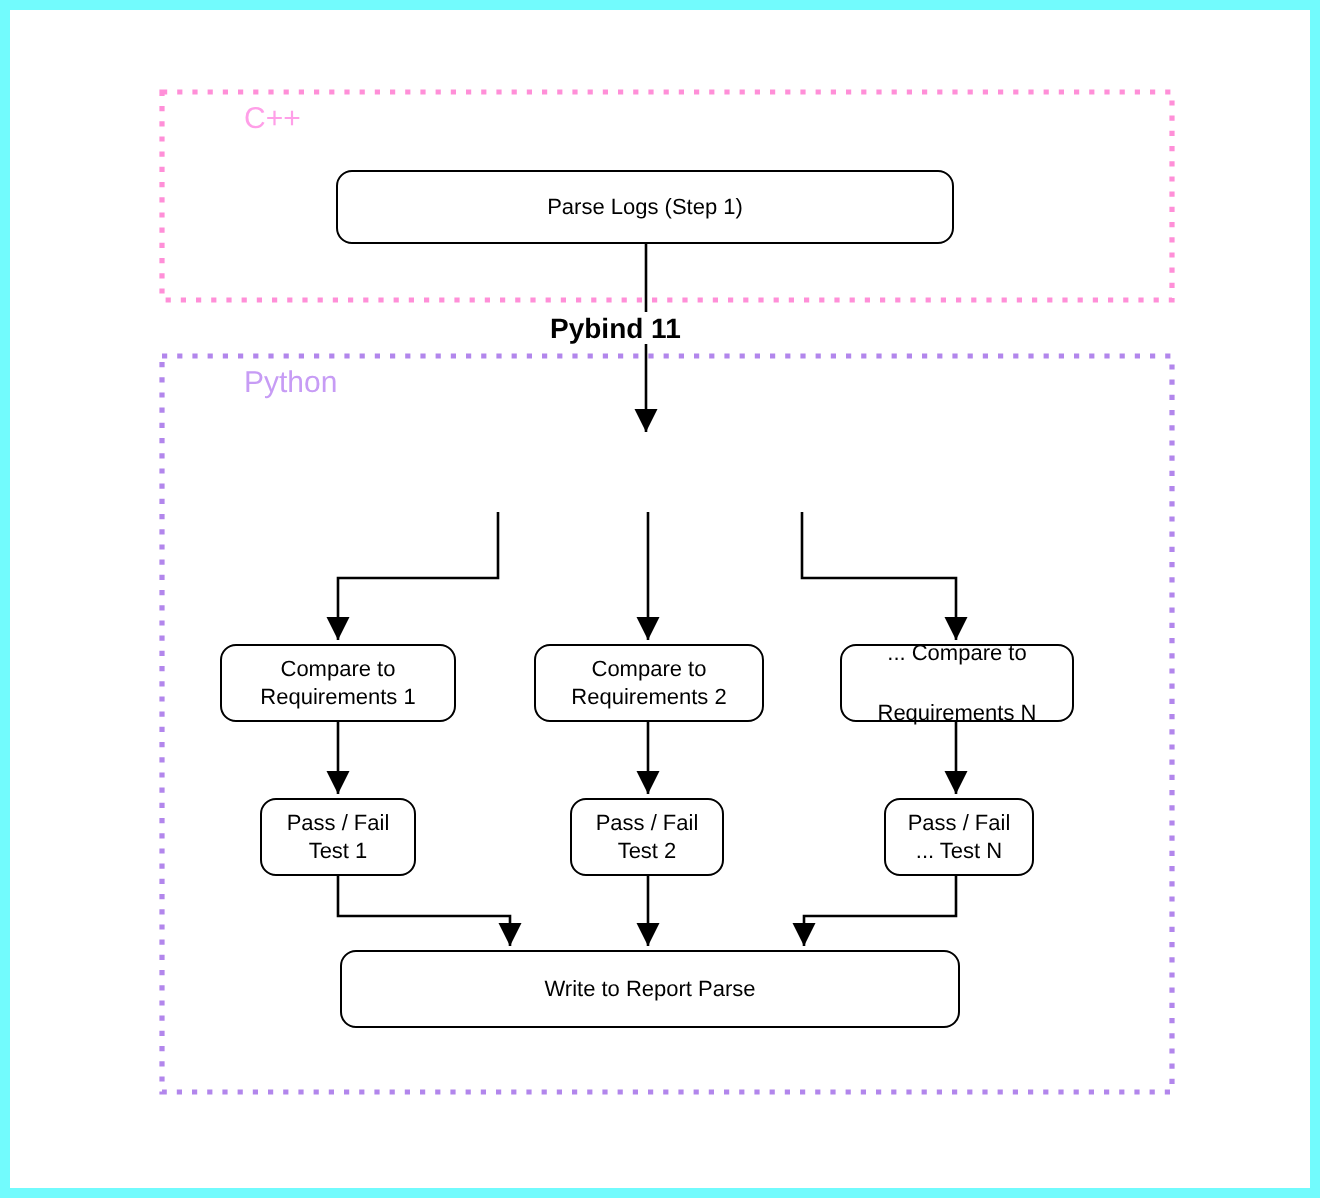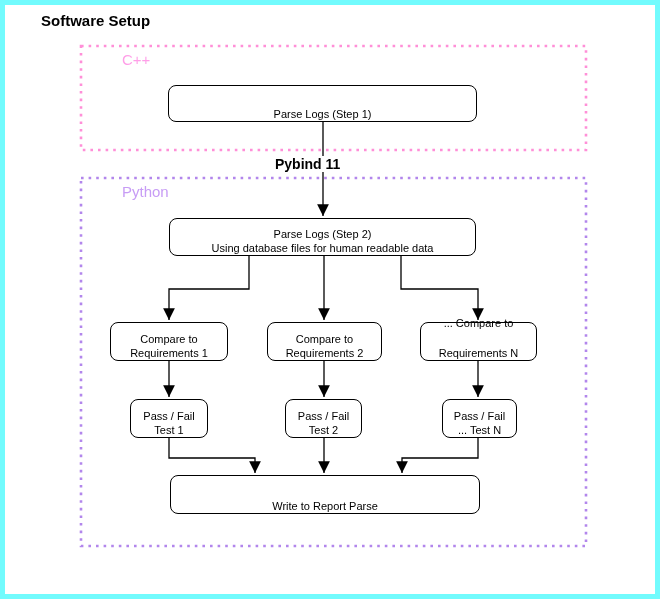--- a/index.html
+++ b/index.html
@@ -64,21 +64,21 @@
   }
   .node {
     position: absolute;
     box-sizing: border-box;
     background: #ffffff;
     border: 1px solid #000000;
     border-radius: 8px;
     display: flex;
     flex-direction: column;
     align-items: center;
-    justify-content: flex-end;
+    justify-content: center;
     text-align: center;
     font-size: 11px;
     line-height: 14px;
     color: #000000;
     z-index: 2;
   }
   .node span { display: block; white-space: nowrap; }
   .n-parse1  { left: 163px; top: 80px;  width: 309px; height: 37px; }
   .n-parse2  { left: 164px; top: 213px; width: 307px; height: 38px; }
   .n-c1      { left: 105px; top: 317px; width: 118px; height: 39px; }
@@ -87,21 +87,20 @@
   .n-p1      { left: 125px; top: 394px; width: 78px;  height: 39px; }
   .n-p2      { left: 280px; top: 394px; width: 77px;  height: 39px; }
   .n-pn      { left: 437px; top: 394px; width: 75px;  height: 39px; }
   .n-report  { left: 165px; top: 470px; width: 310px; height: 39px; }
 </style>
 </head>
 <body>
 
 <div class="frame">
 
-  <div class="title">Software Setup</div>
 
   <svg class="wires" width="660" height="599" viewBox="0 0 660 599">
     <defs>
       <marker id="arrow" viewBox="0 0 10 10" refX="10" refY="5" markerWidth="9" markerHeight="9" orient="auto">
         <path d="M0,0 L10,5 L0,10 Z" fill="#000000"></path>
       </marker>
     </defs>
 
     <rect x="76" y="41" width="505" height="104" fill="none" stroke="#ff8fd8" stroke-width="2.6" stroke-dasharray="2.6 5"></rect>
     <rect x="76" y="173" width="505" height="368" fill="none" stroke="#b286ec" stroke-width="2.6" stroke-dasharray="2.6 5"></rect>
@@ -122,24 +121,20 @@
   </svg>
 
   <div class="region-label cpp-label">C++</div>
   <div class="region-label python-label">Python</div>
   <div class="bridge-label">Pybind 11</div>
 
   <div class="node n-parse1">
     <span>Parse Logs (Step 1)</span>
   </div>
 
-  <div class="node n-parse2">
-    <span>Parse Logs (Step 2)</span>
-    <span>Using database files for human readable data</span>
-  </div>
 
   <div class="node n-c1">
     <span>Compare to</span>
     <span>Requirements 1</span>
   </div>
 
   <div class="node n-c2">
     <span>Compare to</span>
     <span>Requirements 2</span>
   </div>

